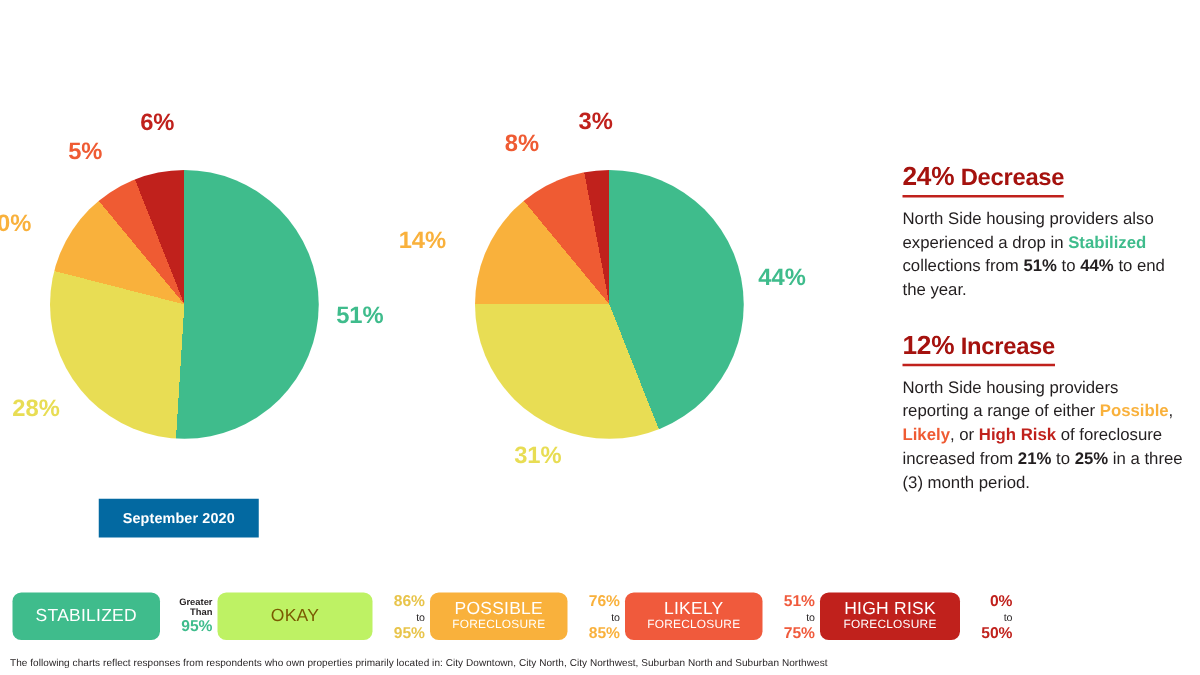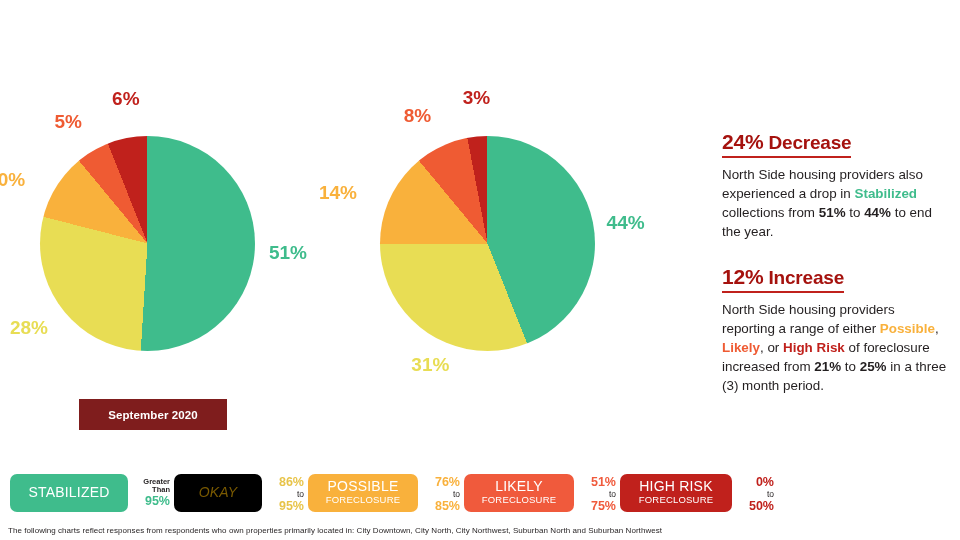--- a/index.html
+++ b/index.html
@@ -42,23 +42,23 @@
   }
 
   .slice-label {
     position: absolute;
     font-size: 19px;
     font-weight: bold;
     white-space: nowrap;
   }
 
   .month-chip {
-    width: 148px;
+    width: 128px;
     height: 31px;
-    background: #7f1d1d;
+    background: #0369a1;
     color: #ffffff;
     font-size: 11.5px;
     font-weight: bold;
     display: flex;
     align-items: center;
     justify-content: center;
     margin: 13px 0 0 57px;
     letter-spacing: 0.1px;
   }
 
@@ -189,21 +189,21 @@
     <div class="legend-item">
       <div class="legend-pill" style="background: rgb(63, 188, 140); width: 118px;">
         <div class="pill-main">STABILIZED</div>
       </div>
       <div class="legend-range" style="color: rgb(63, 188, 140);">
         <span class="r-gt">Greater<br>Than</span>
         <div class="r-lo">95%</div>
       </div>
     </div>
     <div class="legend-item">
-      <div class="legend-pill" style="background: #000000; width: 88px; color: rgb(122, 90, 0); font-style: italic;">
+      <div class="legend-pill" style="background: #bef264; width: 124px; color: rgb(122, 90, 0);">
         <div class="pill-main">OKAY</div>
       </div>
       <div class="legend-range" style="color: rgb(232, 196, 74);"><span class="r-hi">86%</span><span class="r-mid">to</span><div class="r-lo">95%</div></div>
     </div>
     <div class="legend-item">
       <div class="legend-pill" style="background: rgb(249, 177, 60); width: 110px;">
         <div class="pill-main">POSSIBLE</div>
         <div class="pill-sub">FORECLOSURE</div>
       </div>
       <div class="legend-range" style="color: rgb(249, 177, 60);"><span class="r-hi">76%</span><span class="r-mid">to</span><div class="r-lo">85%</div></div>

